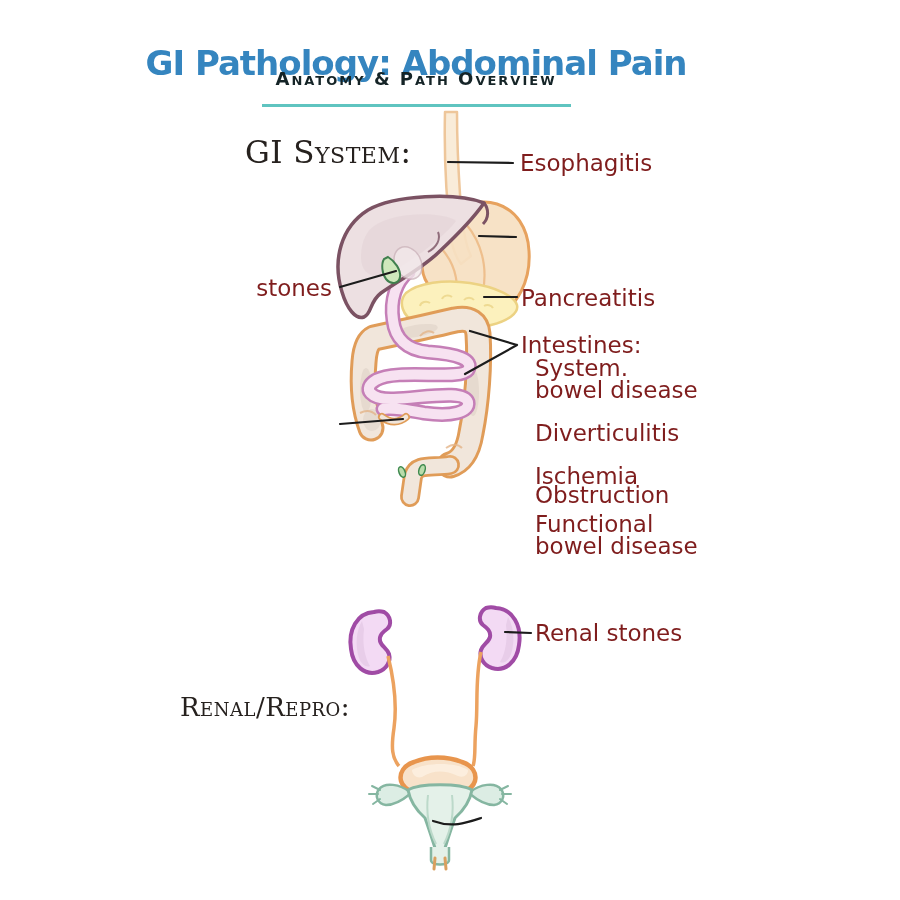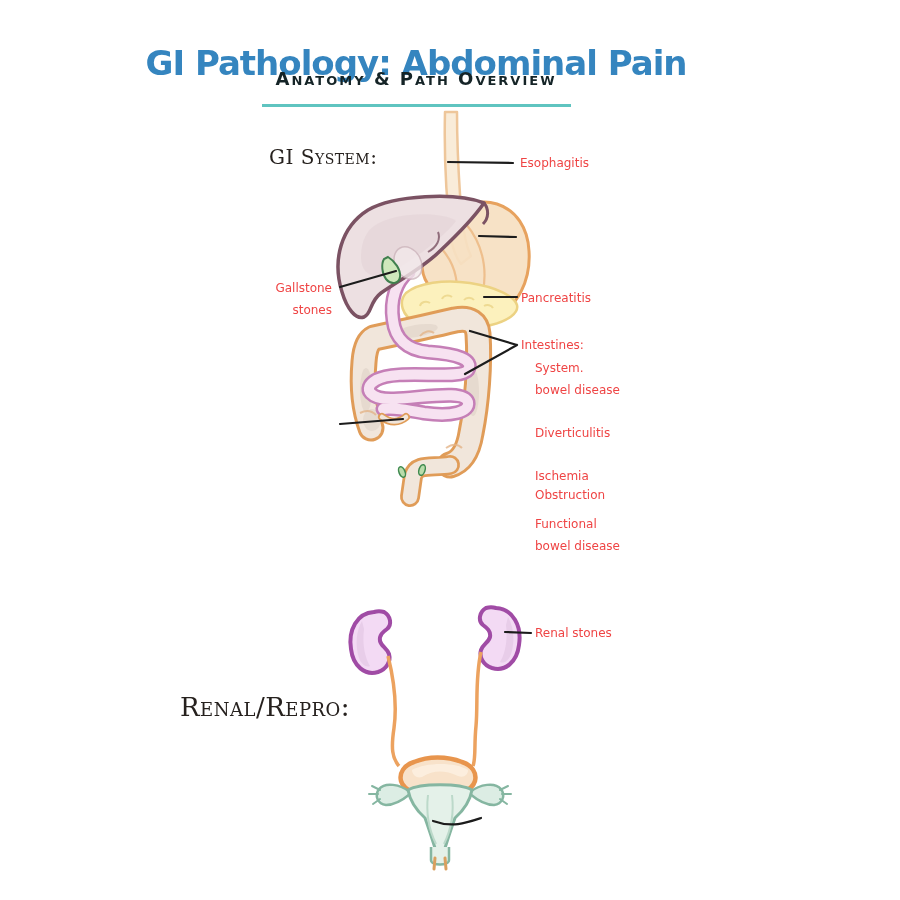--- a/index.html
+++ b/index.html
@@ -7,23 +7,23 @@
         font-family:"DejaVu Sans","Liberation Sans",sans-serif;}
   svg.art{position:absolute;left:0;top:0;z-index:1;}
   .title{position:absolute;top:20px;left:0;width:100%;text-align:center;z-index:2;
          font-weight:700;font-size:34px;line-height:40px;letter-spacing:-1px;color:#3585bf;}
   .subtitle-wrap{position:absolute;top:66px;left:0;width:100%;text-align:center;z-index:2;}
   .subtitle{display:inline-block;font-weight:700;font-size:18px;line-height:26px;
             font-variant:small-caps;letter-spacing:2px;color:#152427;
             border-bottom:3px solid #5fc4c0;padding:0 14px 12px 14px;}
   .heading{position:absolute;z-index:2;font-family:"DejaVu Serif","Liberation Serif",serif;
            font-variant:small-caps;color:#26211e;letter-spacing:.5px;}
-  .heading.gi{left:245px;top:145px;font-size:20px;margin-left:24px;}
+  .heading.gi{left:245px;top:134px;font-size:31px;}
   .heading.renal{left:180px;top:692px;font-size:26px;}
-  .lbl{position:absolute;z-index:2;font-size:12px;line-height:22px;color:#ef4444;}
+  .lbl{position:absolute;z-index:2;font-size:23px;line-height:22px;color:#7f1d1d;}
   .lbl span{display:block;}
   .right{text-align:right;}
   .esophagitis{left:520px;top:152px;}
   .gastritis{left:522px;top:227px;}
   .pancreatitis{left:521px;top:287px;}
   .intestines{left:521px;top:334px;}
   .cond0{left:535px;top:357px;}
   .cond1{left:535px;top:422px;}
   .cond2{left:535px;top:453px;margin-top:12px;}
   .cond3{left:535px;top:484px;}
@@ -179,21 +179,20 @@
 
   <div class="heading gi">GI System:</div>
   <div class="heading renal">Renal/Repro:</div>
 
   <div class="lbl esophagitis">Esophagitis</div>
 
 
   <div class="lbl pancreatitis">Pancreatitis</div>
 
   <div class="lbl gallstone right">
-    <span>Gallstone</span>
     <span>stones</span>
   </div>
 
   <div class="lbl intestines">Intestines:</div>
 
   <div class="lbl cond0">
     <span>System.</span>
     <span>bowel disease</span>
   </div>
   <div class="lbl cond1">

